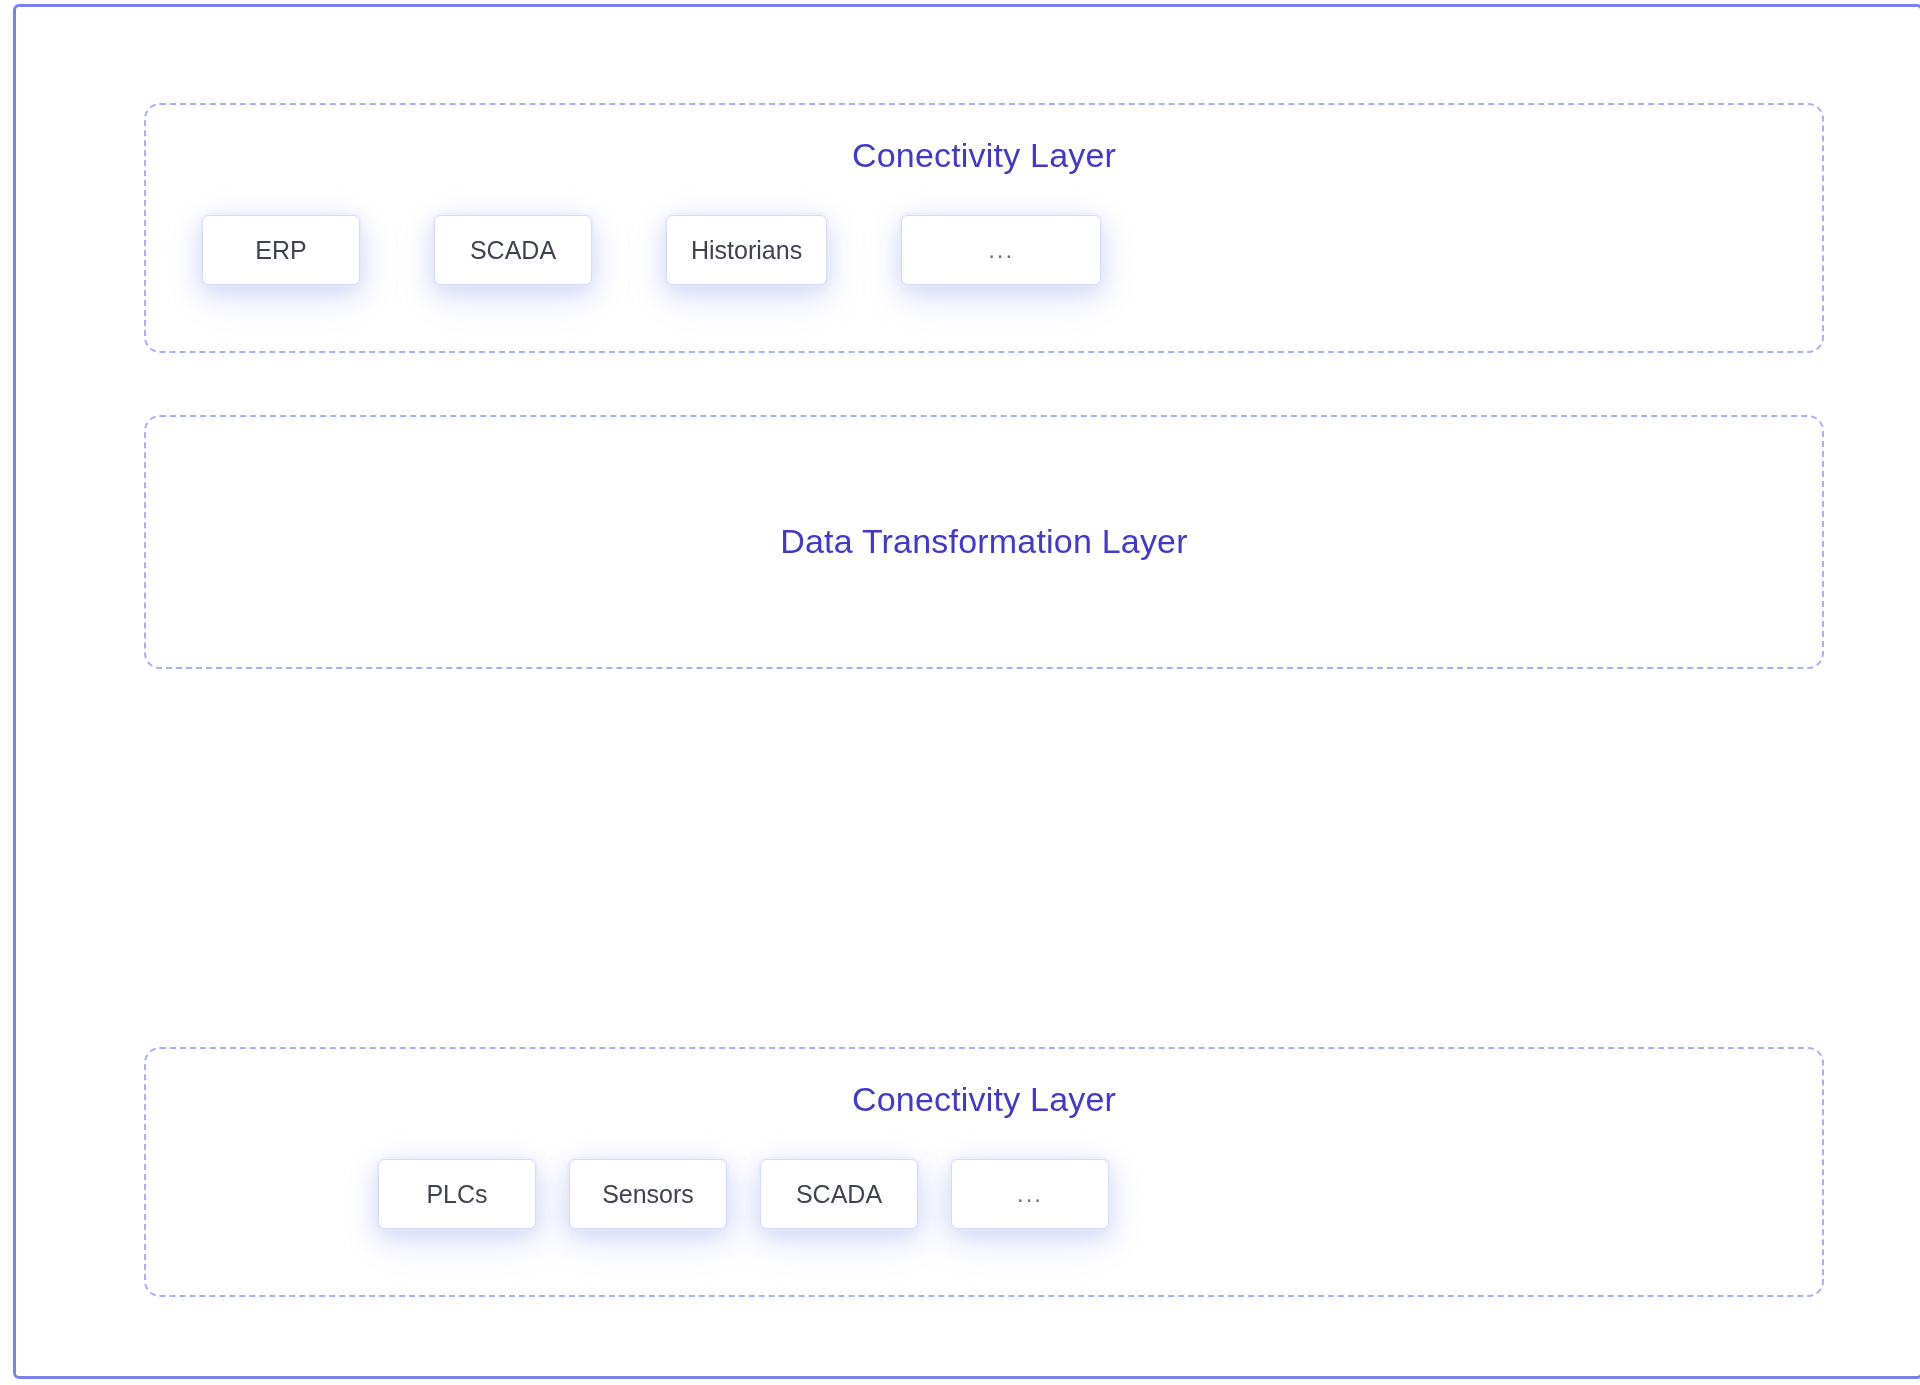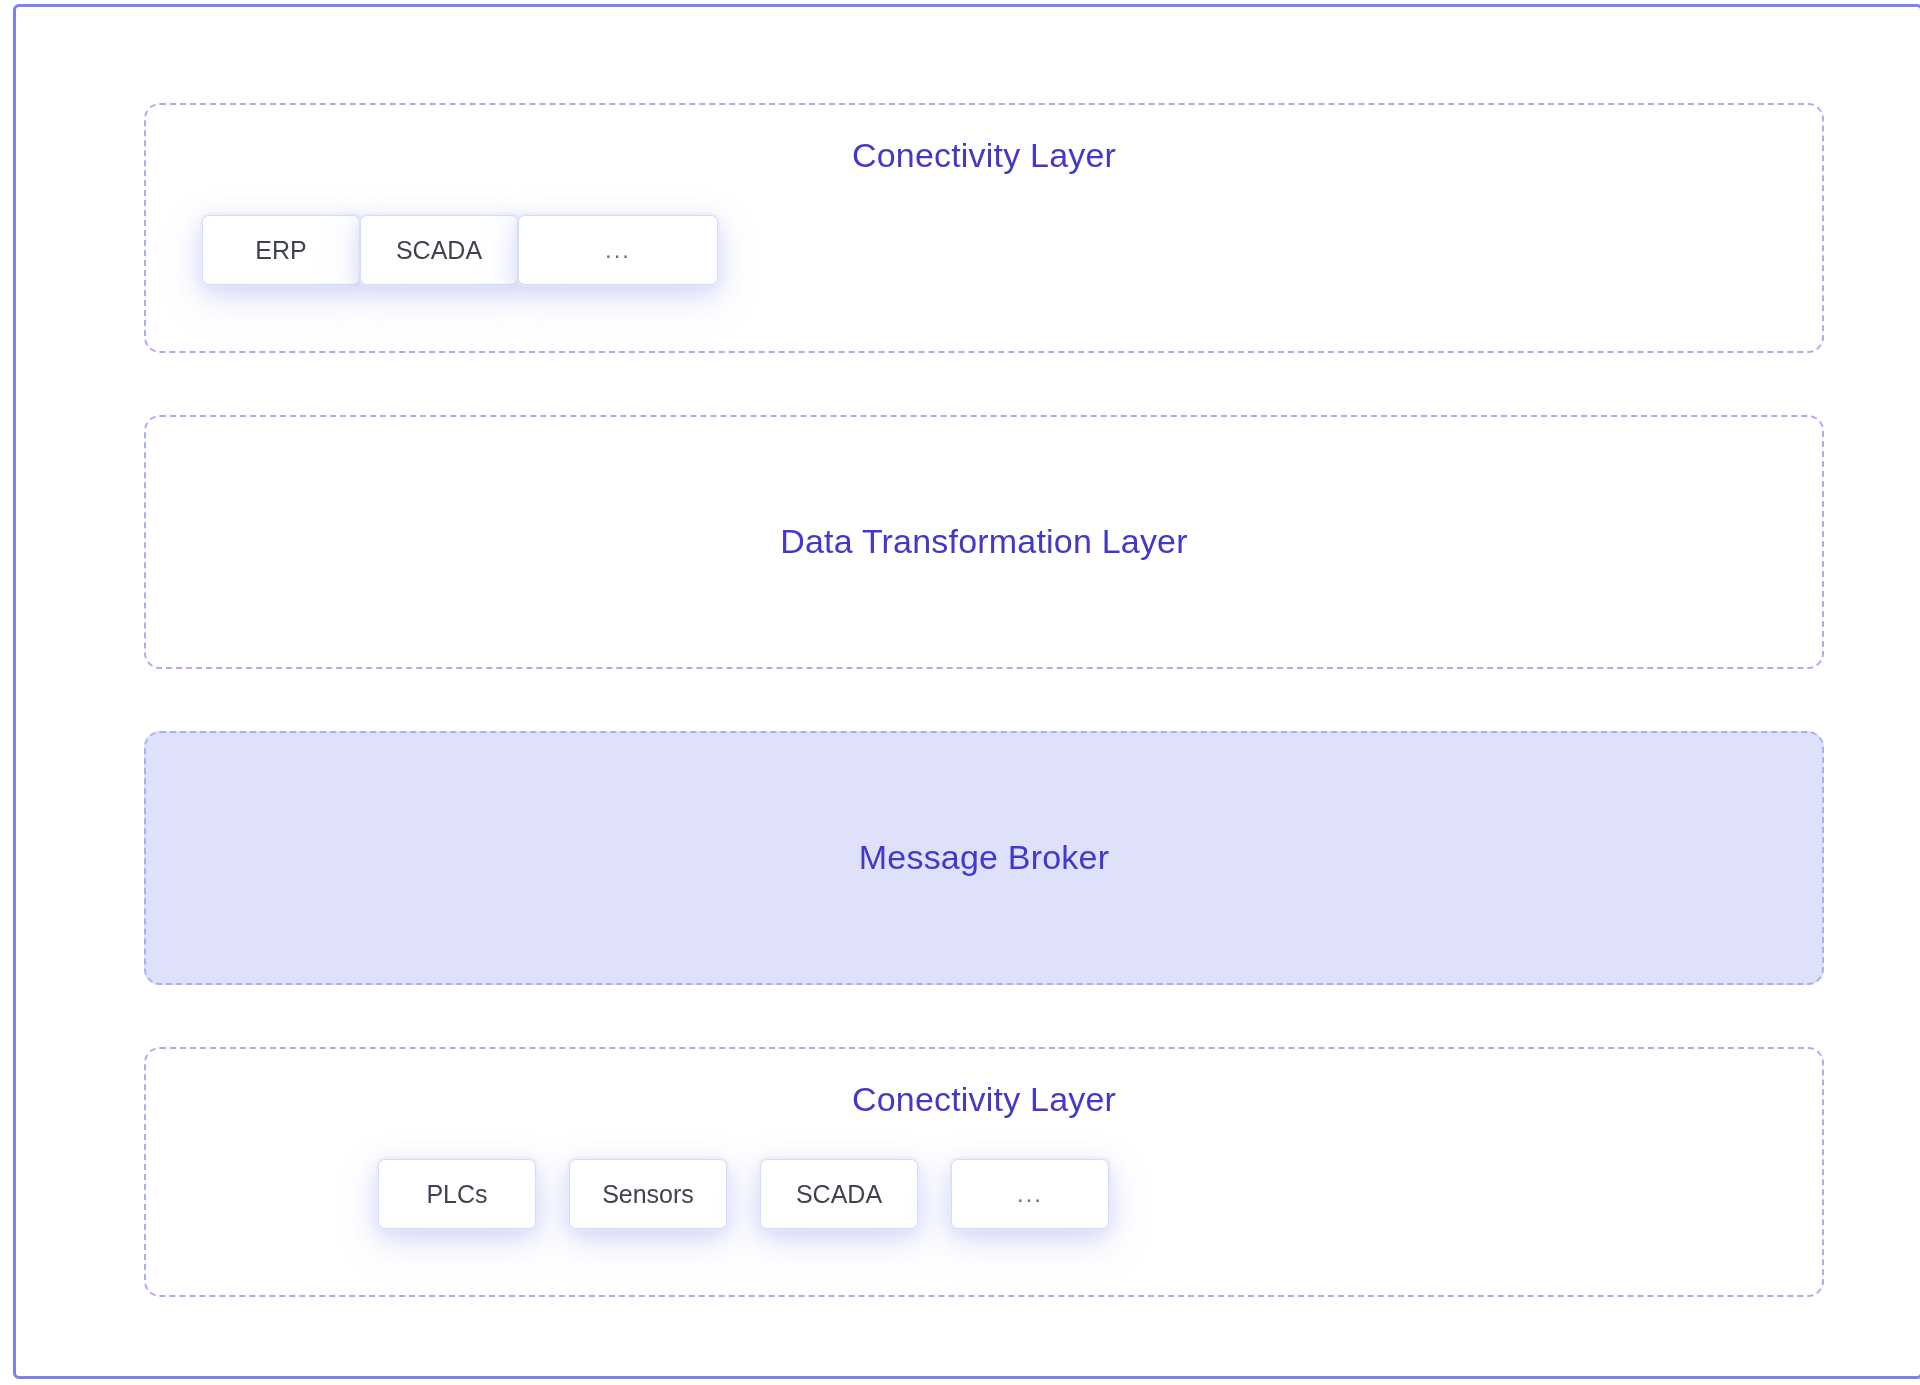--- a/index.html
+++ b/index.html
@@ -106,20 +106,21 @@
 
   
   .chip-row {
     position: absolute;
     display: flex;
     align-items: center;
   }
   #chip-row-top {
     left: 56px;
     top: 110px;
+    gap: 74px;
   }
   #chip-row-bottom {
     left: 232px;
     top: 110px;
     gap: 33px;
   }
 
   .chip {
     position: relative;
     min-width: 158px;
@@ -157,33 +158,33 @@
     <div class="layer" id="layer-connectivity-top">
       <div class="layer-title">Conectivity Layer</div>
 
       <div class="chip-row" id="chip-row-top">
         <div class="chip">
           <span>ERP</span>
         </div>
         <div class="chip">
           <span>SCADA</span>
         </div>
+        <div class="chip">
+          <span>Historians</span>
+        </div>
         <div class="chip ellipsis wide">
           <span>...</span>
         </div>
       </div>
     </div>
 
     <div class="layer" id="layer-data-transformation">
       <div class="layer-title">Data Transformation Layer</div>
     </div>
 
-    <div class="layer" id="layer-message-broker">
-      <div class="layer-title">Message Broker</div>
-    </div>
 
     <div class="layer" id="layer-connectivity-bottom">
       <div class="layer-title">Conectivity Layer</div>
 
       <div class="chip-row" id="chip-row-bottom">
         <div class="chip">
           <span>PLCs</span>
         </div>
         <div class="chip">
           <span>Sensors</span>

